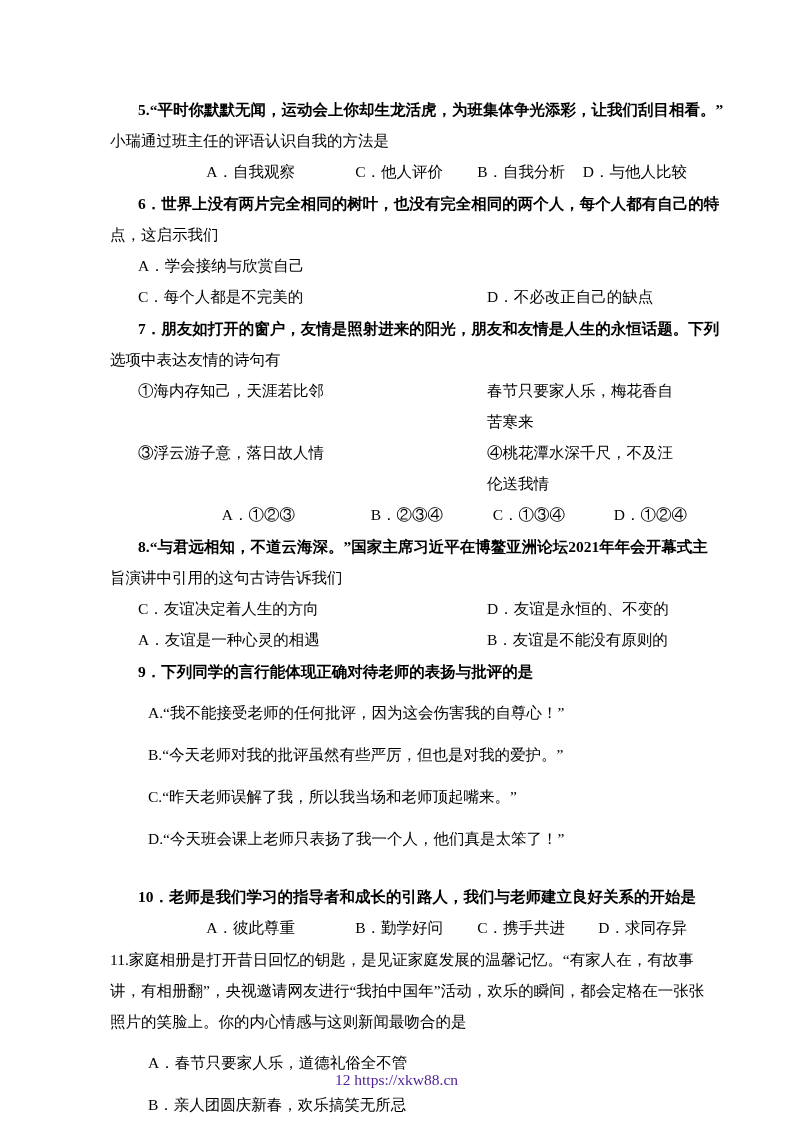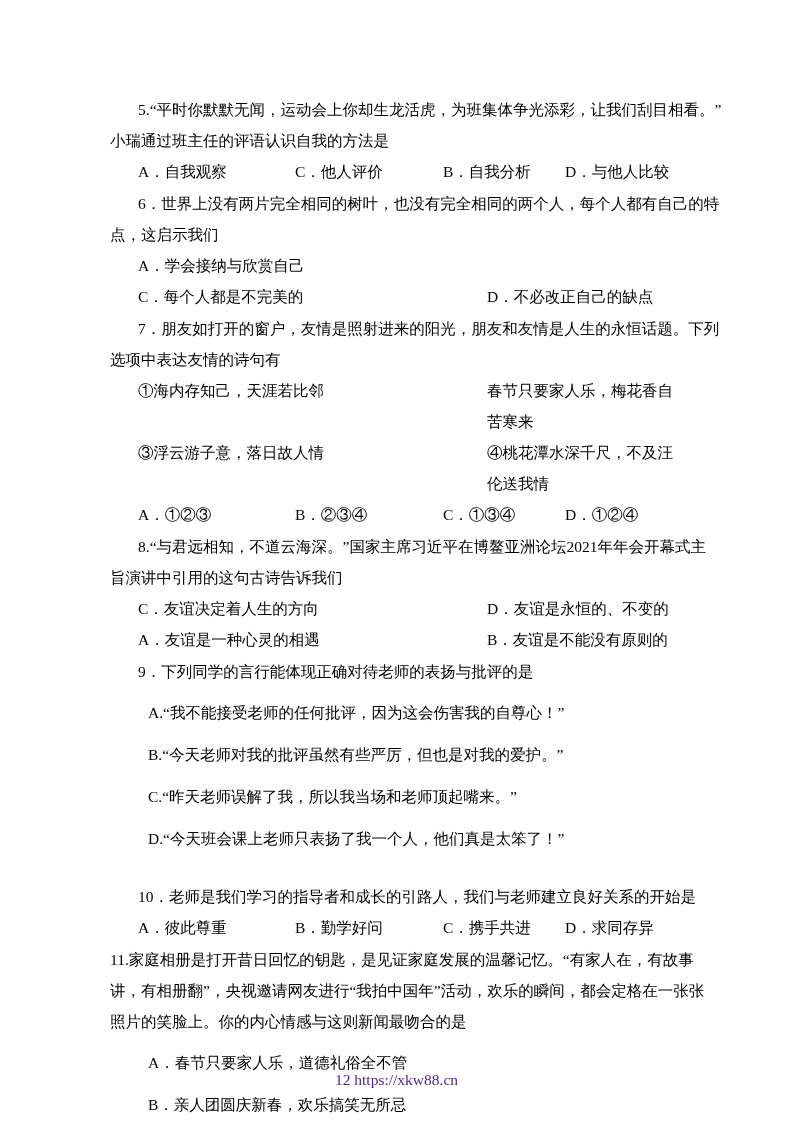--- a/index.html
+++ b/index.html
@@ -22,27 +22,29 @@
   .question {
     margin: 0 0 1px 0;
   }
   .ln {
     line-height: 31px;
     margin: 0;
     white-space: nowrap;
   }
   .ind {
     padding-left: 28px;
+    font-weight: bold;
   }
   
   .row4 {
     display: grid;
     grid-template-columns: 157px 148px 122px 1fr;
     padding-left: 28px;
     line-height: 31px;
+    text-align: right;
   }
   
   .row2 {
     display: grid;
     grid-template-columns: 305px 1fr;
     padding-left: 28px;
     line-height: 31px;
     gap: 44px;
   }
   .optline {

